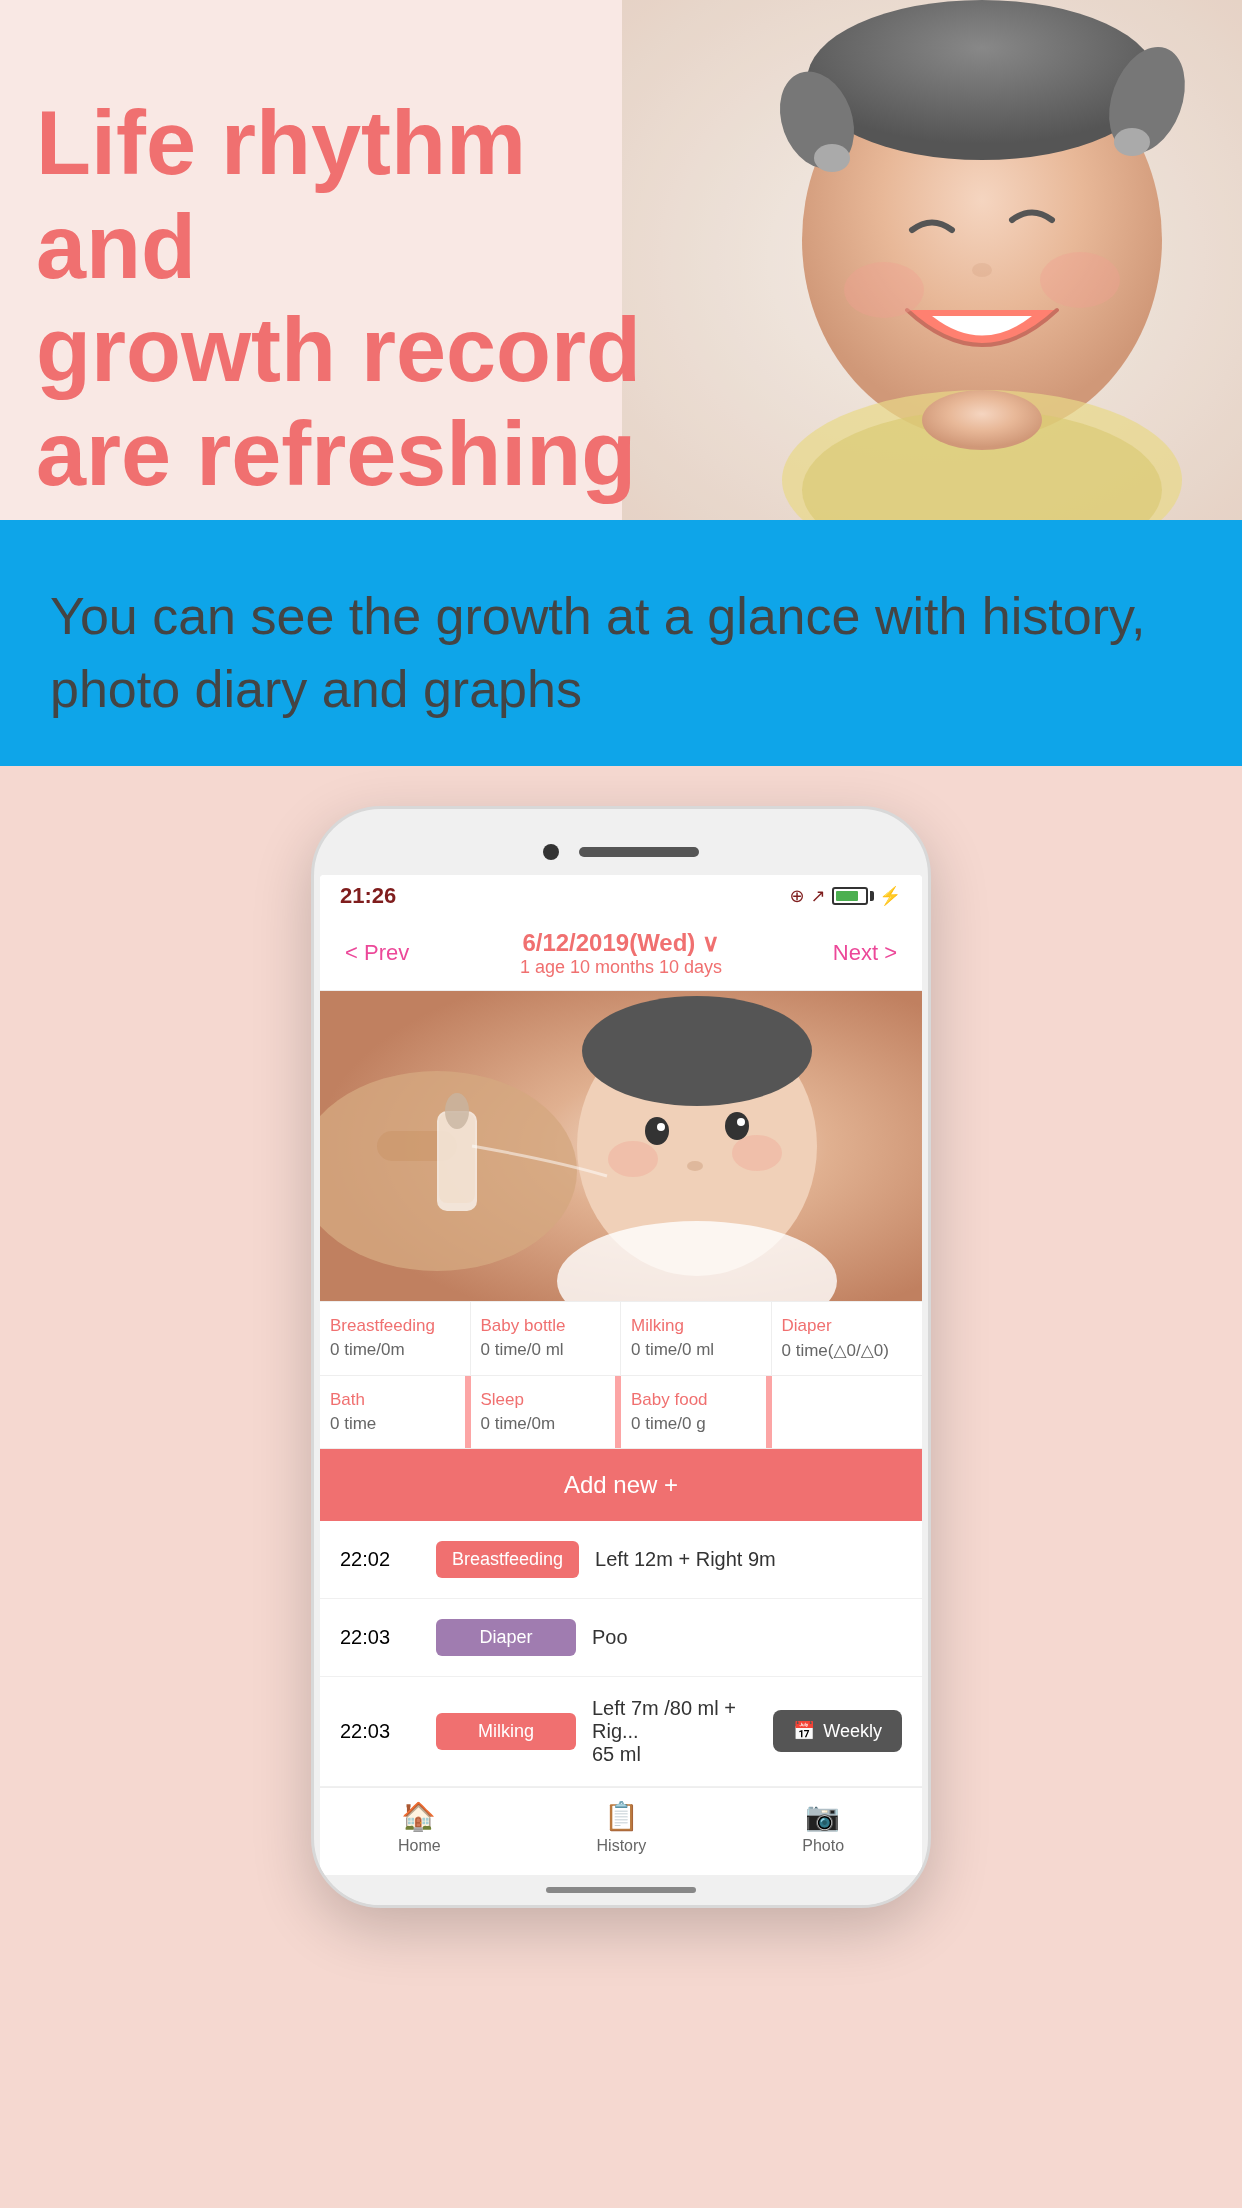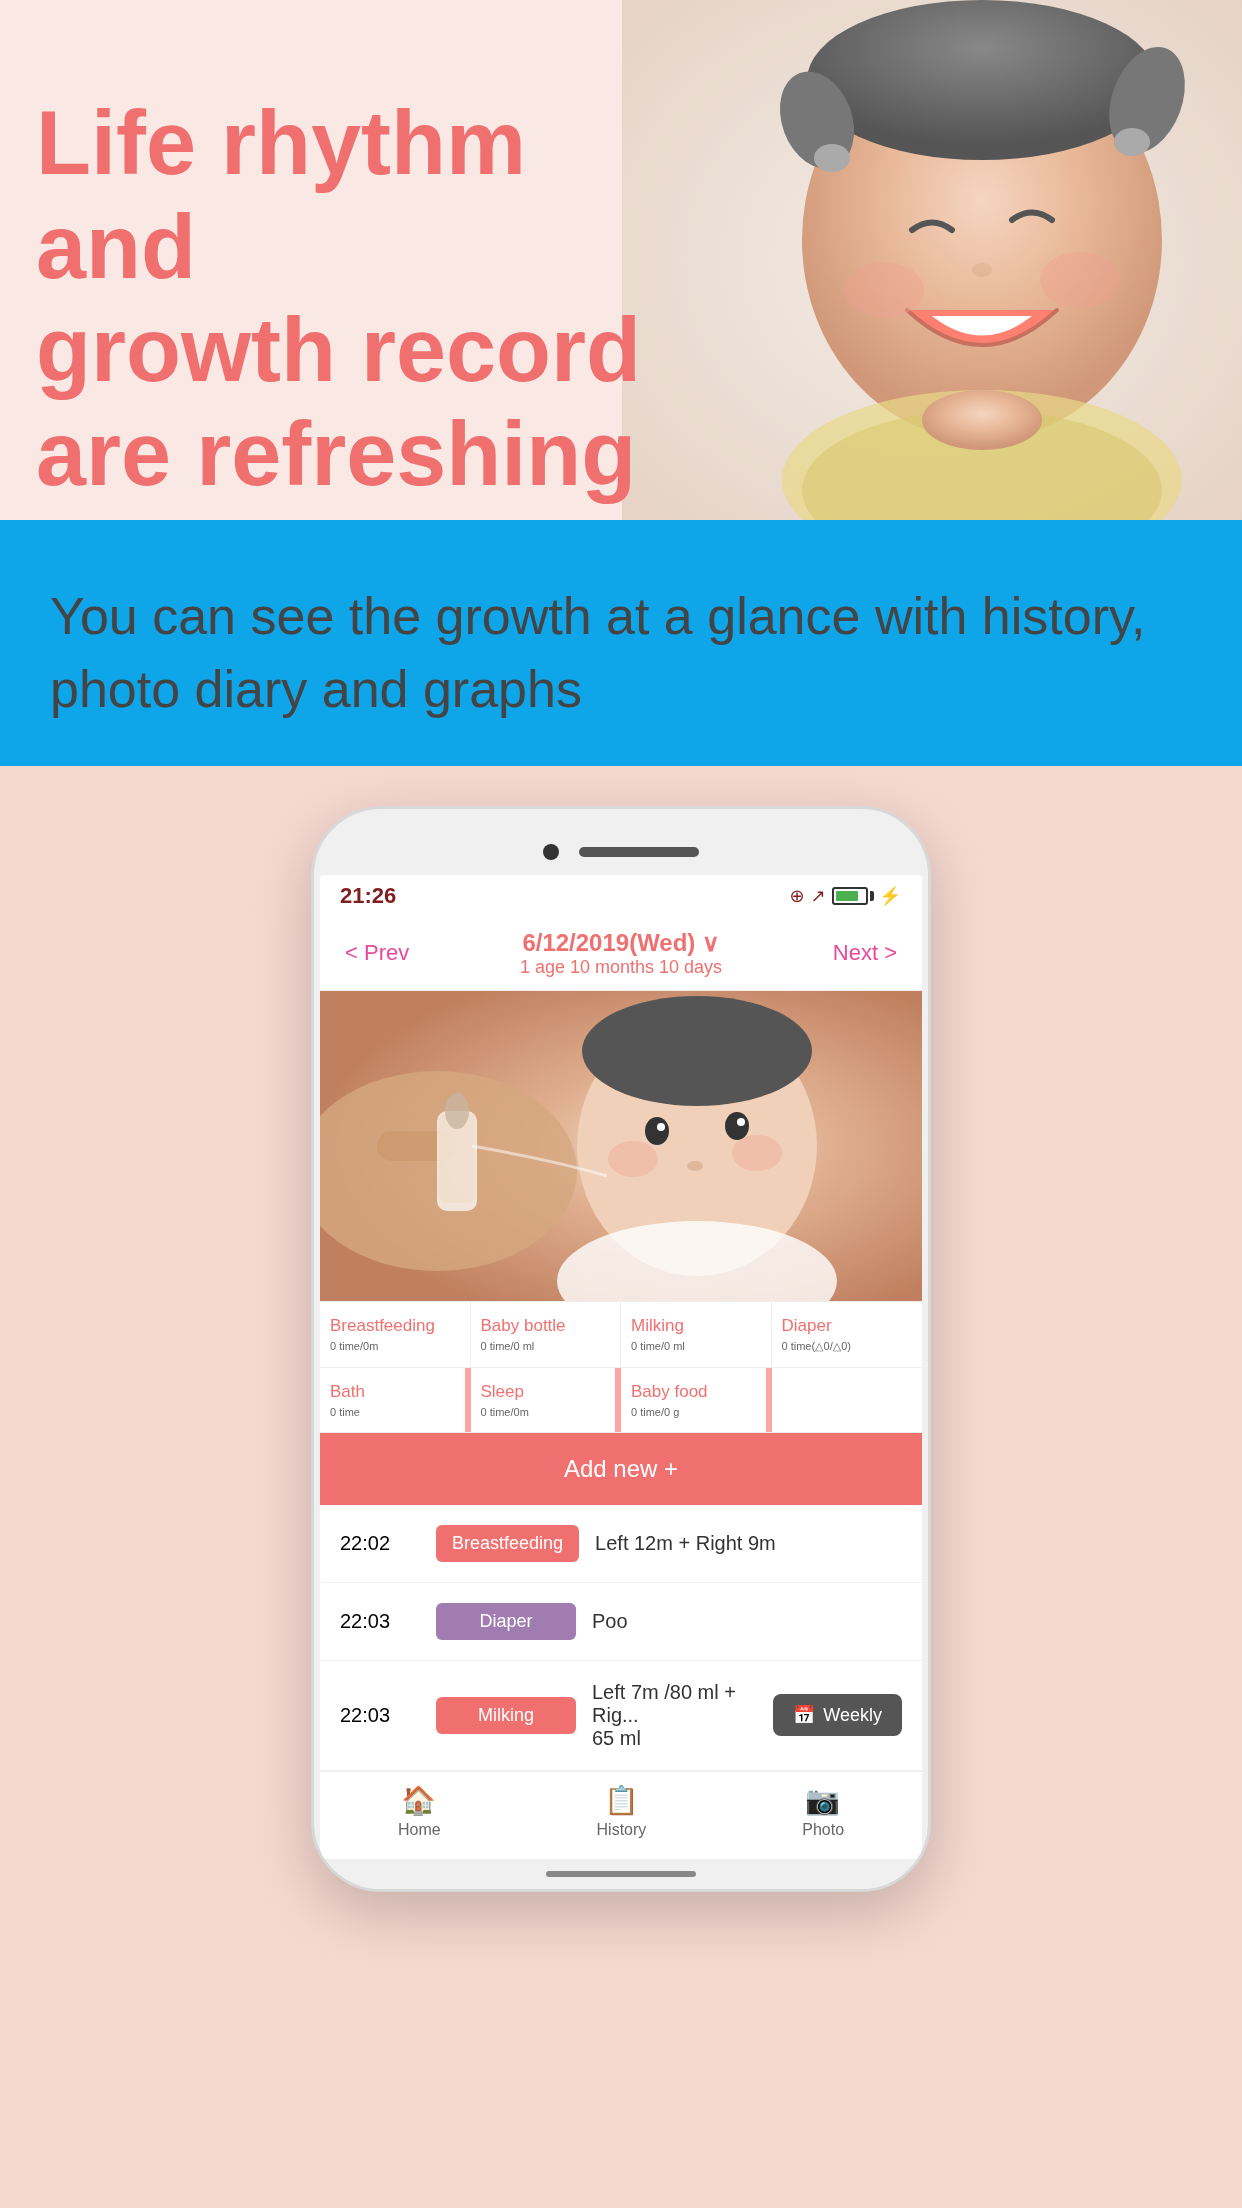--- a/index.html
+++ b/index.html
@@ -209,21 +209,21 @@
       border-right: none;
     }
 
     .stat-label {
       font-size: 17px;
       color: #f07070;
       margin-bottom: 4px;
     }
 
     .stat-value {
-      font-size: 11px;
+      font-size: 17px;
       color: #666;
     }
 
     .stats-row2 {
       display: grid;
       grid-template-columns: 1fr 1fr 1fr 1fr;
       border-bottom: 1px solid #eee;
     }
 
     .stat-item2 {

